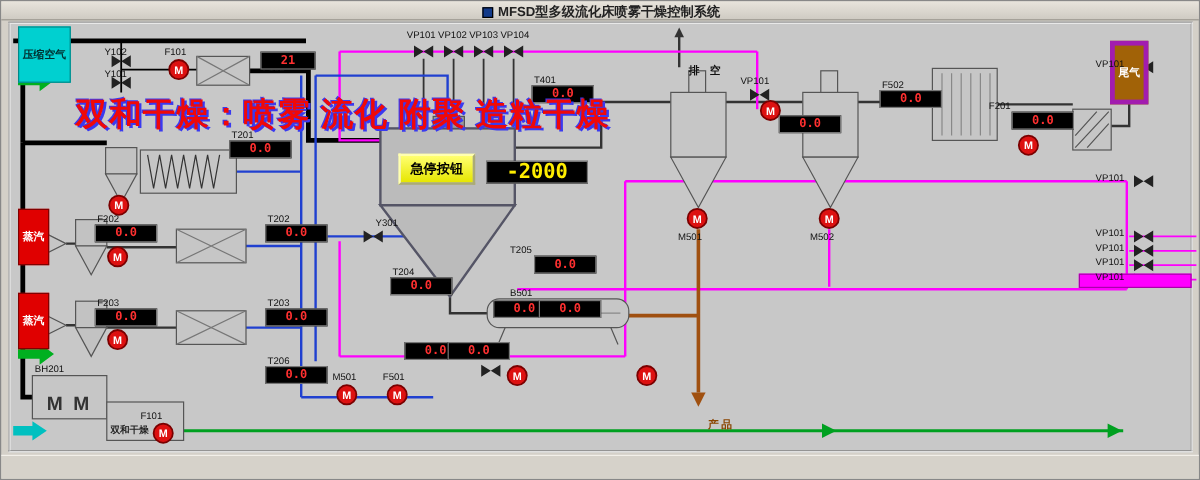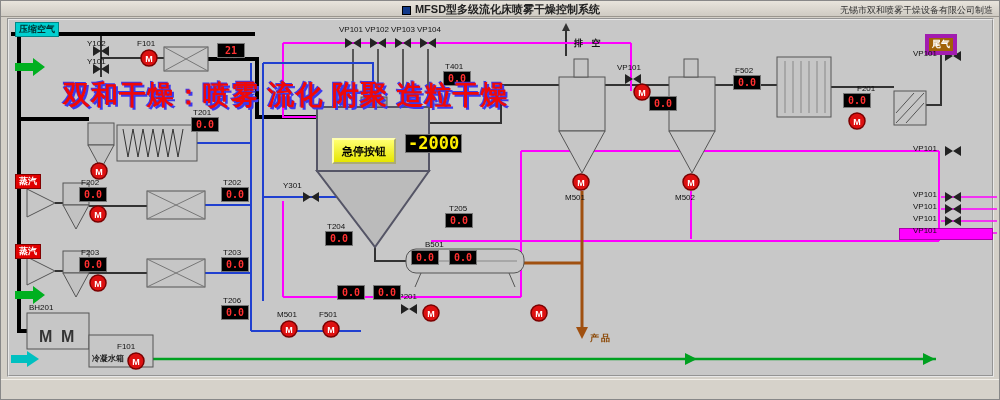--- a/index.html
+++ b/index.html
@@ -19,51 +19,50 @@
   .diagram{position:absolute;left:6px;top:17px;width:987px;height:359px;
            background:#c8c8c8;border:2px groove #e8e8e8;}
   svg.plines{position:absolute;left:0;top:0;width:1000px;height:400px;}
   .watermark{position:absolute;left:62px;top:76px;font-size:27px;font-weight:bold;
              color:#f00808;white-space:nowrap;letter-spacing:1px;
              text-shadow:2px 2px 0 #3a3af0,-1px -1px 0 #3a3af0;z-index:30;}
   .tag{position:absolute;font-size:8px;font-weight:normal;line-height:9px;color:#111;
        white-space:nowrap;z-index:20;}
   .ro{position:absolute;background:#000;color:#ff3030;
       font-family:"DejaVu Sans Mono",monospace;font-weight:bold;font-size:10px;
-      line-height:13px;min-width:28px;text-align:center;padding:0 2px;
+      line-height:13px;min-width:28px;text-align:center;padding:0 16px;
       border:1px solid #777;z-index:20;}
   .ro.weight{color:#ffee00;font-size:17px;line-height:17px;min-width:48px;z-index:31;}
   .src{position:absolute;font-size:9px;font-weight:bold;line-height:13px;
-       padding:0 3px;white-space:nowrap;z-index:20;}
+       padding:16px 3px;white-space:nowrap;z-index:20;}
   .src.cyan{background:#00d0d0;color:#003030;border:1px solid #008888;}
   .src.red{background:#e00000;color:#fff;border:1px solid #800000;}
   .src.pink{background:#a16207;color:#fff;border:4px solid #a21caf;}
   .src.plain{color:#111;letter-spacing:3px;}
   .src.brown{color:#8a4500;letter-spacing:2px;}
   .src.tiny{font-size:8px;letter-spacing:0;color:#222;padding:0;}
-  .estop{position:absolute;left:331px;top:137px;width:64px;height:26px;
+  .estop{position:absolute;left:331px;top:127px;width:64px;height:26px;
          background:linear-gradient(#ffff70,#e6e600);border:2px outset #ffffb0;
          color:#000;font-weight:bold;font-size:11px;text-align:center;line-height:22px;
          z-index:32;cursor:pointer;font-family:"Liberation Sans",sans-serif;}
   .mlabel{position:absolute;left:898px;top:227px;width:94px;height:12px;
           background:#ff00ff;border:1px solid #aa00aa;z-index:20;}
   
   .bbar{position:absolute;left:0;top:378px;width:1000px;height:22px;
         background:#d6d2ca;border-top:1px solid #f2efe9;}
 </style>
 </head>
 <body>
 
 <div class="screen">
 
   <div class="titlebar">
     <div class="tb-center">
       <span class="tb-icon"></span><span>MFSD型多级流化床喷雾干燥控制系统</span>
     </div>
-    <span class="tb-mfr">无锡市双和喷雾干燥设备有限公司制造</span>
   </div>
 
   <div class="diagram"></div>
 
   <svg class="plines" viewBox="0 0 1000 400">
     <defs>
       <g id="pump">
           <circle r="8" fill="#dd1111" stroke="#7a0000" stroke-width="1.5"></circle>
           <text y="3.5" text-anchor="middle" font-size="9" font-weight="bold" fill="#fff" font-family="Liberation Sans, sans-serif">M</text>
         </g>
@@ -229,48 +228,48 @@
   <div class="watermark">双和干燥：喷雾 流化 附聚 造粒干燥</div>
 
   <div class="estop">急停按钮</div>
 
   <div class="src cyan" style="left:14px;top:21px">压缩空气</div>
   <div class="src red" style="left:14px;top:173px">蒸汽</div>
   <div class="src red" style="left:14px;top:243px">蒸汽</div>
   <div class="src plain" style="left:570px;top:36px">排 空</div>
   <div class="src pink" style="left:924px;top:33px">尾气</div>
   <div class="src brown" style="left:586px;top:331px">产品</div>
-  <div class="src tiny" style="left:91px;top:351px">冷凝水箱</div>
+  <div class="src tiny" style="left:91px;top:351px">双和干燥</div>
   <div class="mlabel"></div>
 
   <div class="tag" style="left:86px;top:38px">Y102</div>
   <div class="tag" style="left:136px;top:38px">F101</div>
   <div class="tag" style="left:86px;top:56px">Y101</div>
   <div class="tag" style="left:218px;top:51px">F102</div>
   <div class="tag" style="left:192px;top:107px">T201</div>
   <div class="tag" style="left:80px;top:177px">F202</div>
   <div class="tag" style="left:222px;top:177px">T202</div>
-  <div class="tag" style="left:282px;top:180px">Y301</div>
+  <div class="tag" style="left:312px;top:180px">Y301</div>
   <div class="tag" style="left:326px;top:221px">T204</div>
   <div class="tag" style="left:80px;top:247px">F203</div>
   <div class="tag" style="left:222px;top:247px">T203</div>
   <div class="tag" style="left:222px;top:295px">T206</div>
   <div class="tag" style="left:444px;top:61px">T401</div>
-  <div class="tag" style="left:448px;top:203px">T205</div>
+  <div class="tag" style="left:424px;top:203px">T205</div>
   <div class="tag" style="left:338px;top:24px">VP101</div>
   <div class="tag" style="left:364px;top:24px">VP102</div>
   <div class="tag" style="left:390px;top:24px">VP103</div>
   <div class="tag" style="left:416px;top:24px">VP104</div>
   <div class="tag" style="left:616px;top:62px">VP101</div>
   <div class="tag" style="left:392px;top:291px">VP201</div>
   <div class="tag" style="left:424px;top:239px">B501</div>
   <div class="tag" style="left:564px;top:192px">M501</div>
   <div class="tag" style="left:674px;top:192px">M502</div>
   <div class="tag" style="left:734px;top:65px">F502</div>
-  <div class="tag" style="left:856px;top:83px">F201</div>
+  <div class="tag" style="left:823px;top:83px">F201</div>
   <div class="tag" style="left:28px;top:302px">BH201</div>
   <div class="tag" style="left:116px;top:341px">F101</div>
   <div class="tag" style="left:276px;top:309px">M501</div>
   <div class="tag" style="left:318px;top:309px">F501</div>
   <div class="tag" style="left:912px;top:48px">VP101</div>
   <div class="tag" style="left:912px;top:143px">VP101</div>
   <div class="tag" style="left:912px;top:189px">VP101</div>
   <div class="tag" style="left:912px;top:201px">VP101</div>
   <div class="tag" style="left:912px;top:213px">VP101</div>
   <div class="tag" style="left:912px;top:225px">VP101</div>

